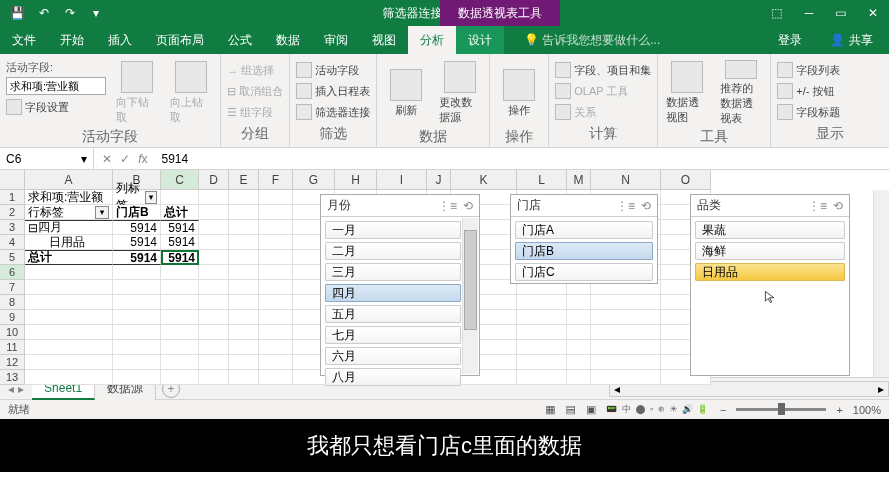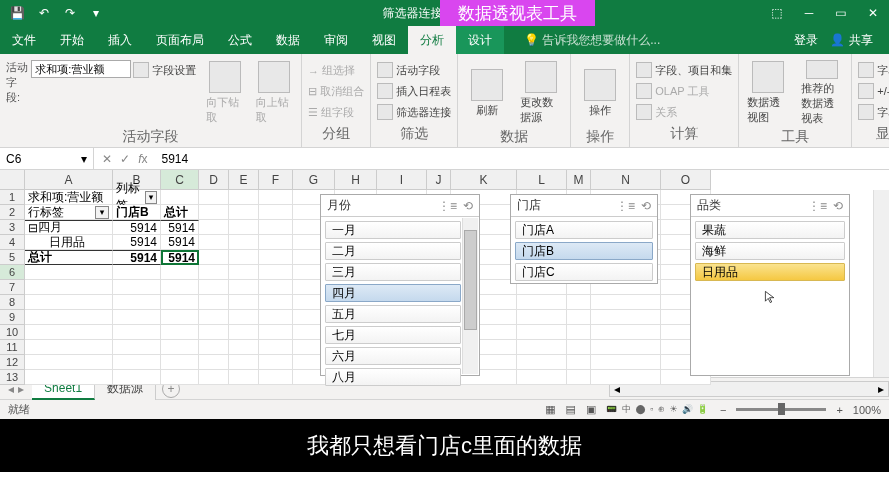--- a/index.html
+++ b/index.html
@@ -2,38 +2,38 @@
 <html><head>
 <meta charset="utf-8">
 <style>
 *{margin:0;padding:0;box-sizing:border-box;font-family:"Microsoft YaHei","Segoe UI",sans-serif;-webkit-font-smoothing:antialiased}
 body{width:889px;height:500px;background:#fff;overflow:hidden;font-size:12px;position:relative}
 .title-bar{height:26px;background:#107c41;display:flex;align-items:center;color:#fff;position:relative}
 .qat{display:flex;gap:2px;padding:0 6px;align-items:center}
 .qat-btn{width:24px;height:22px;display:flex;align-items:center;justify-content:center;color:#fff}
 .title{position:absolute;left:50%;transform:translateX(-50%);font-size:12px;white-space:nowrap}
 .title-right{position:absolute;right:0;display:flex;align-items:center}
-.ctx-tab{background:#d946ef;height:26px;padding:0 18px;display:flex;align-items:center;font-size:17px;position:absolute;left:440px}
+.ctx-tab{background:#701a75;height:26px;padding:0 18px;display:flex;align-items:center;font-size:12px;position:absolute;left:440px}
 .win-btn{width:32px;height:26px;display:flex;align-items:center;justify-content:center}
 .menu-bar{height:28px;background:#107c41;display:flex;align-items:center;color:#fff;font-size:12px}
 .menu-item{padding:0 12px;height:28px;display:flex;align-items:center;cursor:pointer}
 .menu-item.active{background:#f3f2f1;color:#107c41}
 .tell-me{color:#c8e0d2;margin-left:20px;font-size:12px}
-.menu-right{margin-left:auto;display:flex;align-items:center;gap:4px;padding-right:8px}
+.menu-right{margin-left:auto;display:flex;align-items:center;gap:20px;padding-right:8px}
 .share-btn{display:flex;align-items:center;gap:4px;padding:0 8px}
 .ribbon{height:94px;background:#f3f2f1;border-bottom:1px solid #d4d4d4;display:flex}
 .rgroup{border-right:1px solid #d4d4d4;display:flex;flex-direction:column;padding:2px 4px}
 .rgroup-body{flex:1;display:flex;align-items:flex-start;gap:4px;padding-top:2px}
 .rgroup-label{text-align:center;color:#666;font-size:14px;padding-bottom:2px}
 .rbtn{display:flex;flex-direction:column;align-items:center;justify-content:center;padding:2px 4px;font-size:11px;color:#444;cursor:pointer;gap:2px}
 .rbtn-lg{width:50px;height:70px}
 .rbtn-icon{width:32px;height:32px;background:#e8e8e8;border:1px solid #bbb}
 .rbtn-icon-sm{width:16px;height:16px;background:#e8e8e8;border:1px solid #bbb;display:inline-block;vertical-align:middle}
 .rbtn.disabled{color:#aaa}
-.active-field{display:flex;flex-direction:row;gap:2px;font-size:11px;padding:2px}
+.active-field{display:flex;flex-direction:column;gap:2px;font-size:11px;padding:2px}
 .af-label{color:#555}
 .af-input{width:100px;height:18px;border:1px solid #aaa;background:#fff;padding:0 3px;font-size:11px}
 .small-row{display:flex;align-items:center;gap:3px;font-size:11px;color:#444;height:20px;white-space:nowrap}
 .small-row.disabled{color:#aaa}
 .vstack{display:flex;flex-direction:column;gap:1px;padding:2px}
 .formula-bar{height:22px;border-bottom:1px solid #d4d4d4;display:flex;align-items:center;background:#fff}
 .name-box{width:94px;height:22px;border-right:1px solid #d4d4d4;padding:0 6px;display:flex;align-items:center;justify-content:space-between;font-size:12px}
 .fb-btns{display:flex;gap:8px;padding:0 8px;color:#888}
 .fb-input{flex:1;padding:0 6px;font-size:12px}
 .grid-area{height:207px;display:flex;position:relative;background:#fff}

